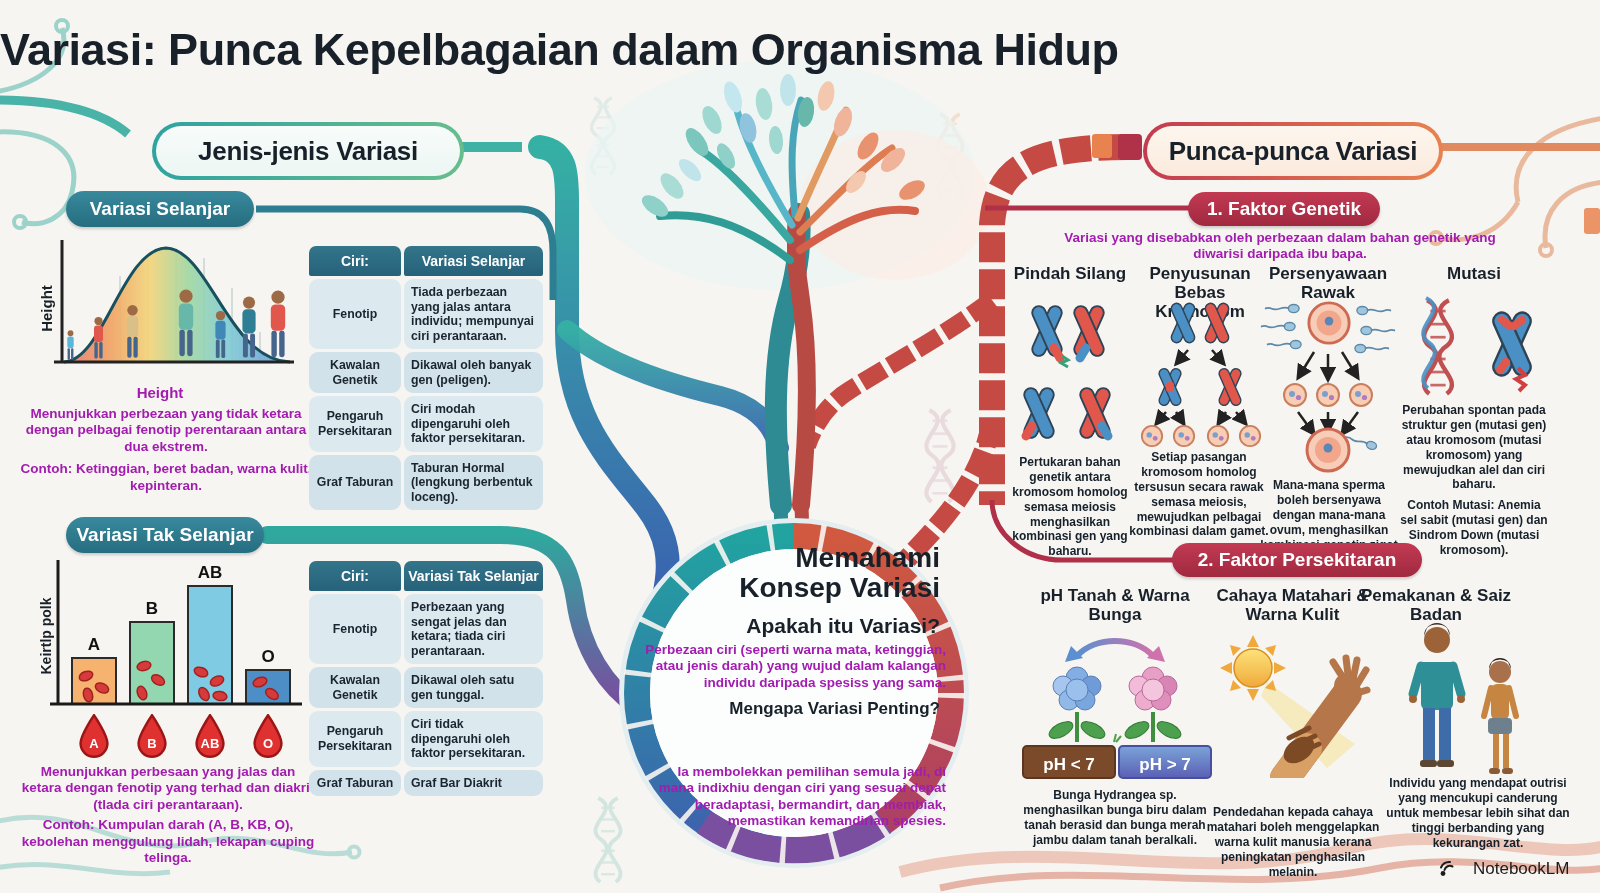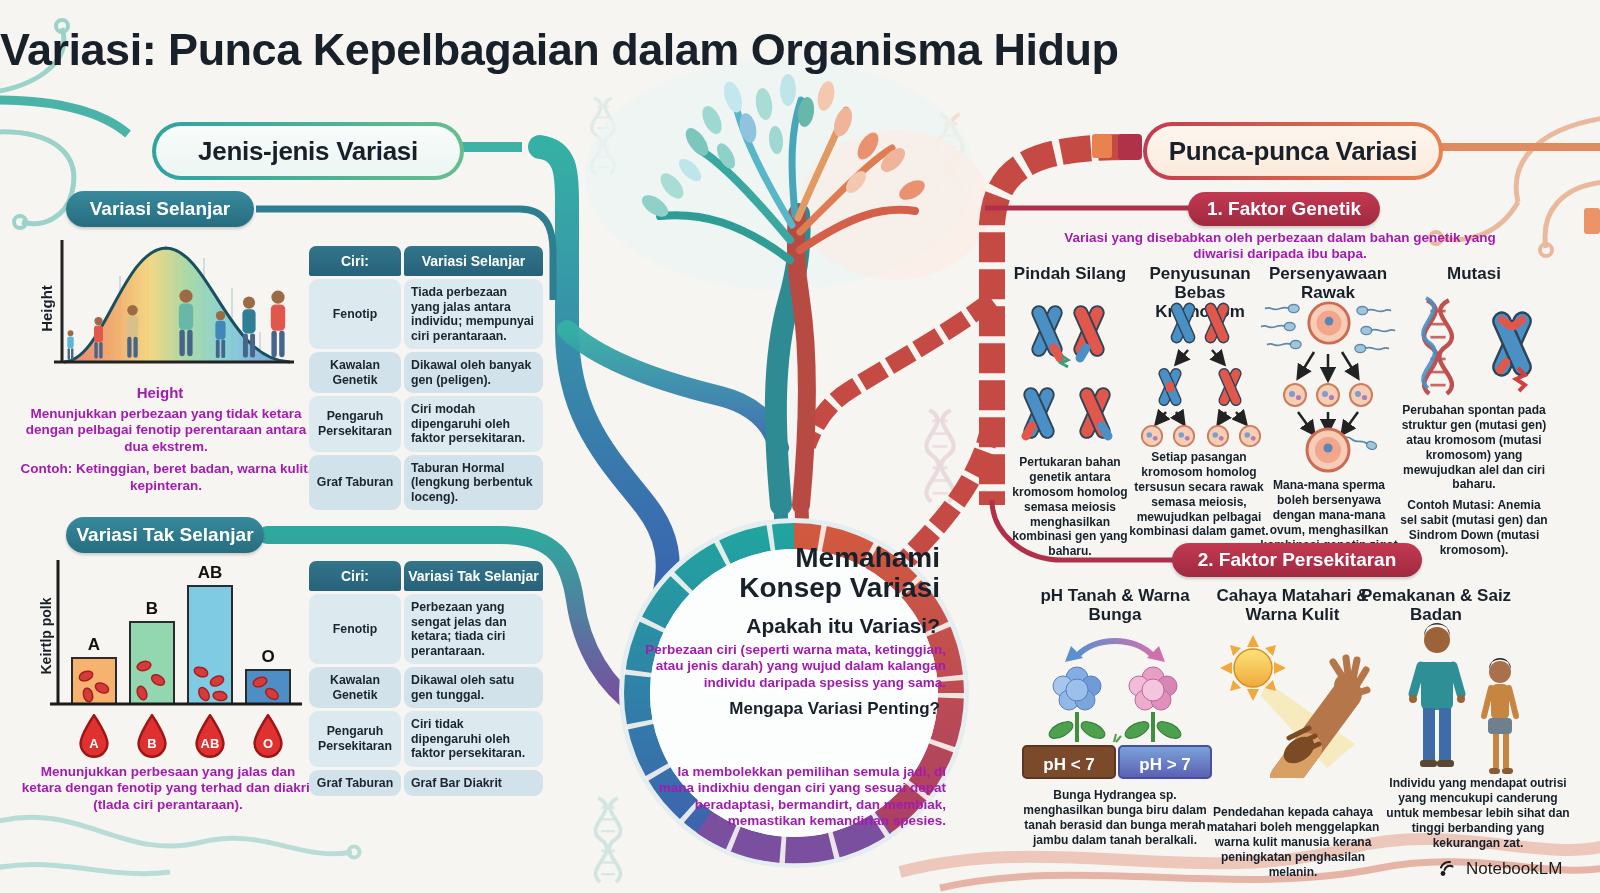--- a/index.html
+++ b/index.html
@@ -25,21 +25,21 @@
   .ctable{border-collapse:separate;border-spacing:3px;table-layout:fixed}
   .ctable th{background:linear-gradient(180deg,#33758a,#26627a);color:#fff;font-size:14px;font-weight:800;
        padding:7px 4px;border-radius:7px 7px 2px 2px}
   .ctable td{background:#dce9ef;font-size:12.3px;font-weight:700;line-height:1.18;padding:6px 7px;
        border-radius:9px;color:#1a2530;vertical-align:middle}
   .ctable tr:nth-child(even) td{background:#d2e2ea}
   .ctable td.c1{text-align:center;width:84px}
   .ctable td.c2{width:146px}
   .axis-label-v{transform:rotate(-90deg);font-weight:800;font-size:15px;text-align:center}
   .circle-text{text-align:right}
-  .brand{display:flex;align-items:center;gap:8px;font-size:17px;color:#1c1c1c}
+  .brand{display:flex;align-items:center;gap:15px;font-size:17px;color:#1c1c1c}
 </style>
 </head>
 <body>
 
 <svg class="abs" style="left:0;top:0" width="1600" height="893" viewBox="0 0 1600 893">
   <defs>
     <linearGradient id="gTealRibbon" x1="0" y1="0" x2="0" y2="1">
       <stop offset="0" stop-color="#35b0a4"></stop>
         <stop offset="1" stop-color="#3a62b0"></stop>
     </linearGradient>
@@ -318,20 +318,21 @@
   <g font-size="13" font-weight="bold" fill="#fff" text-anchor="middle">
     <text x="56" y="194">A</text>
     <text x="114" y="194">B</text>
     <text x="172" y="194">AB</text>
     <text x="230" y="194">O</text>
   </g>
 </svg>
 
 <div class="abs" style="left:20px;top:764px;width:296px">
   <div class="caption">Menunjukkan perbesaan yang jalas dan ketara dengan fenotip yang terhad dan diakrit (tlada ciri perantaraan).</div>
+  <div class="caption" style="margin-top:4px">Contoh: Kumpulan darah (A, B, KB, O), kebolehan menggulung lidah, lekapan cuping telinga.</div>
 </div>
 
 <table class="ctable abs" style="left:306px;top:558px;width:240px">
   <thead>
     <tr>
       <th style="width:84px">Ciri:</th>
       <th>Variasi Tak Selanjar</th>
     </tr>
   </thead>
   <tbody>

